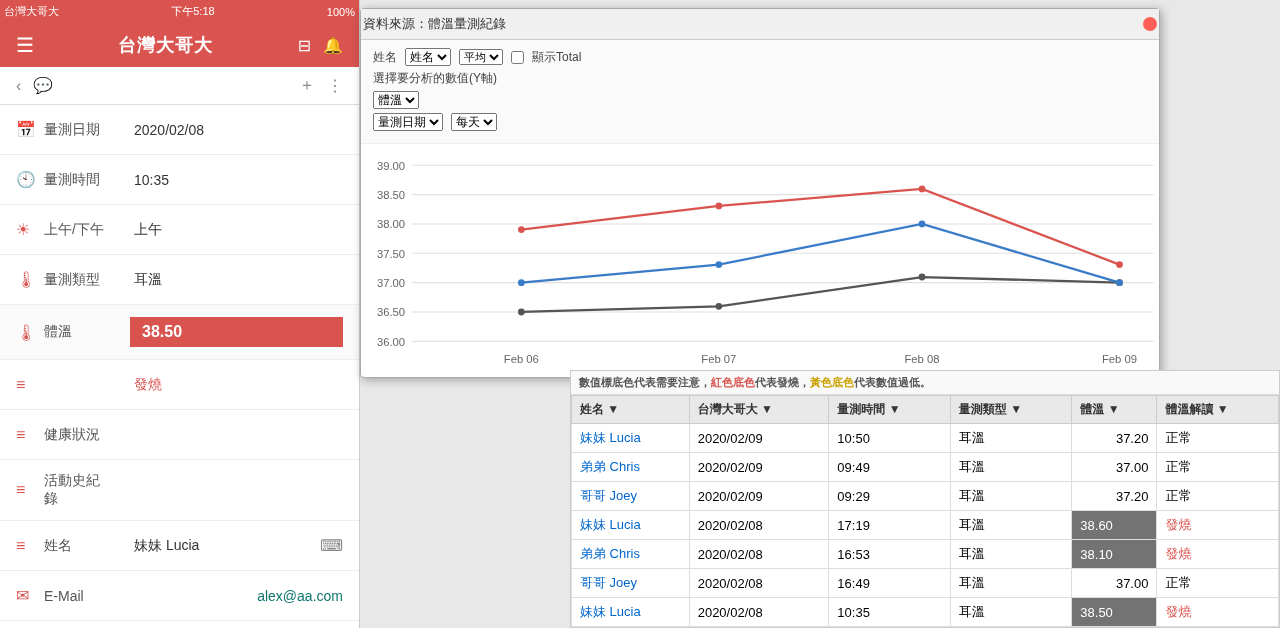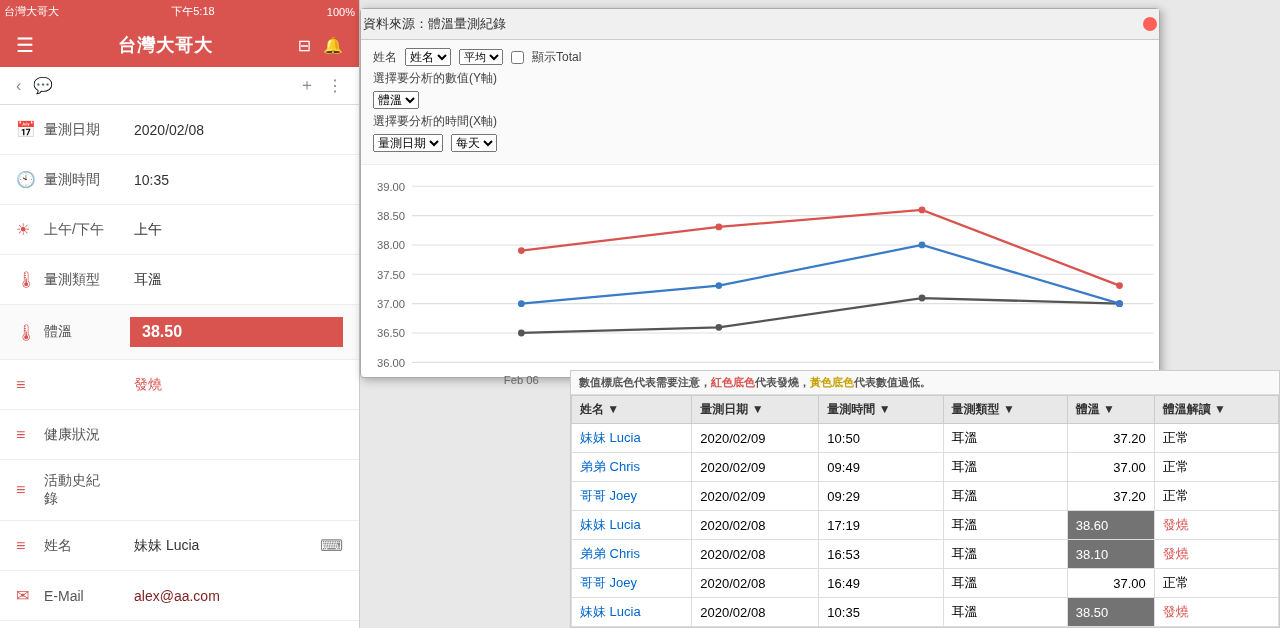--- a/index.html
+++ b/index.html
@@ -332,21 +332,21 @@
     <div class="form-row">
       <span class="form-row-icon">≡</span>
       <span class="form-row-label">姓名</span>
       <span class="form-row-value">妹妹 Lucia</span>
       <span style="font-size:16px;color:#888;">⌨</span>
     </div>
 
     <div class="form-row">
       <span class="form-row-icon">✉</span>
       <span class="form-row-label">E-Mail</span>
-      <span class="form-row-value" style="color:#7f1d1d;">alex@aa.com</span>
+      <span class="form-row-value" style="color:#0f766e;text-align:right;">alex@aa.com</span>
     </div>
   </div>
 </div>
 
 <div class="chart-window">
   <div class="window-title-bar">
     <span>資料來源：體溫量測紀錄</span>
     <div class="window-close-btn">×</div>
   </div>
   <div class="chart-controls">
@@ -357,23 +357,20 @@
       <input type="checkbox" style="">
       <span>顯示Total</span>
     </div>
     <div class="control-row">
       <span>選擇要分析的數值(Y軸)</span>
     </div>
     <div class="control-row">
       <select style="font-size:12px;"><option>體溫</option></select>
     </div>
     <div class="control-row">
-      <span>選擇要分析的時間(X軸)</span>
-    </div>
-    <div class="control-row">
       <select style="font-size:12px;"><option>量測日期</option></select>
       <select style="font-size:12px;"><option>每天</option></select>
     </div>
   </div>
   <div class="chart-area">
     <svg class="chart-svg" viewBox="0 0 700 195" xmlns="http://www.w3.org/2000/svg">
 
       <text x="32" y="14" font-size="10" fill="#666" text-anchor="end">39.00</text>
       <text x="32" y="40" font-size="10" fill="#666" text-anchor="end">38.50</text>
       <text x="32" y="66" font-size="10" fill="#666" text-anchor="end">38.00</text>
@@ -432,21 +429,21 @@
 
 <div class="table-panel">
   <div class="table-note">
     數值標底色代表需要注意，<span class="red">紅色底色</span>代表發燒，<span class="yellow">黃色底色</span>代表數值過低。
   </div>
   <div class="table-scroll">
     <table class="data-table">
       <thead>
         <tr>
           <th>姓名 ▼</th>
-          <th>量測日期 ▼</th>
+          <th>台灣大哥大 ▼</th>
           <th>量測時間 ▼</th>
           <th>量測類型 ▼</th>
           <th>體溫 ▼</th>
           <th>體溫解讀 ▼</th>
         </tr>
       </thead>
       <tbody id="table-body">
       <tr>
             <td class="name-link">妹妹 Lucia</td>
             <td>2020/02/09</td>

